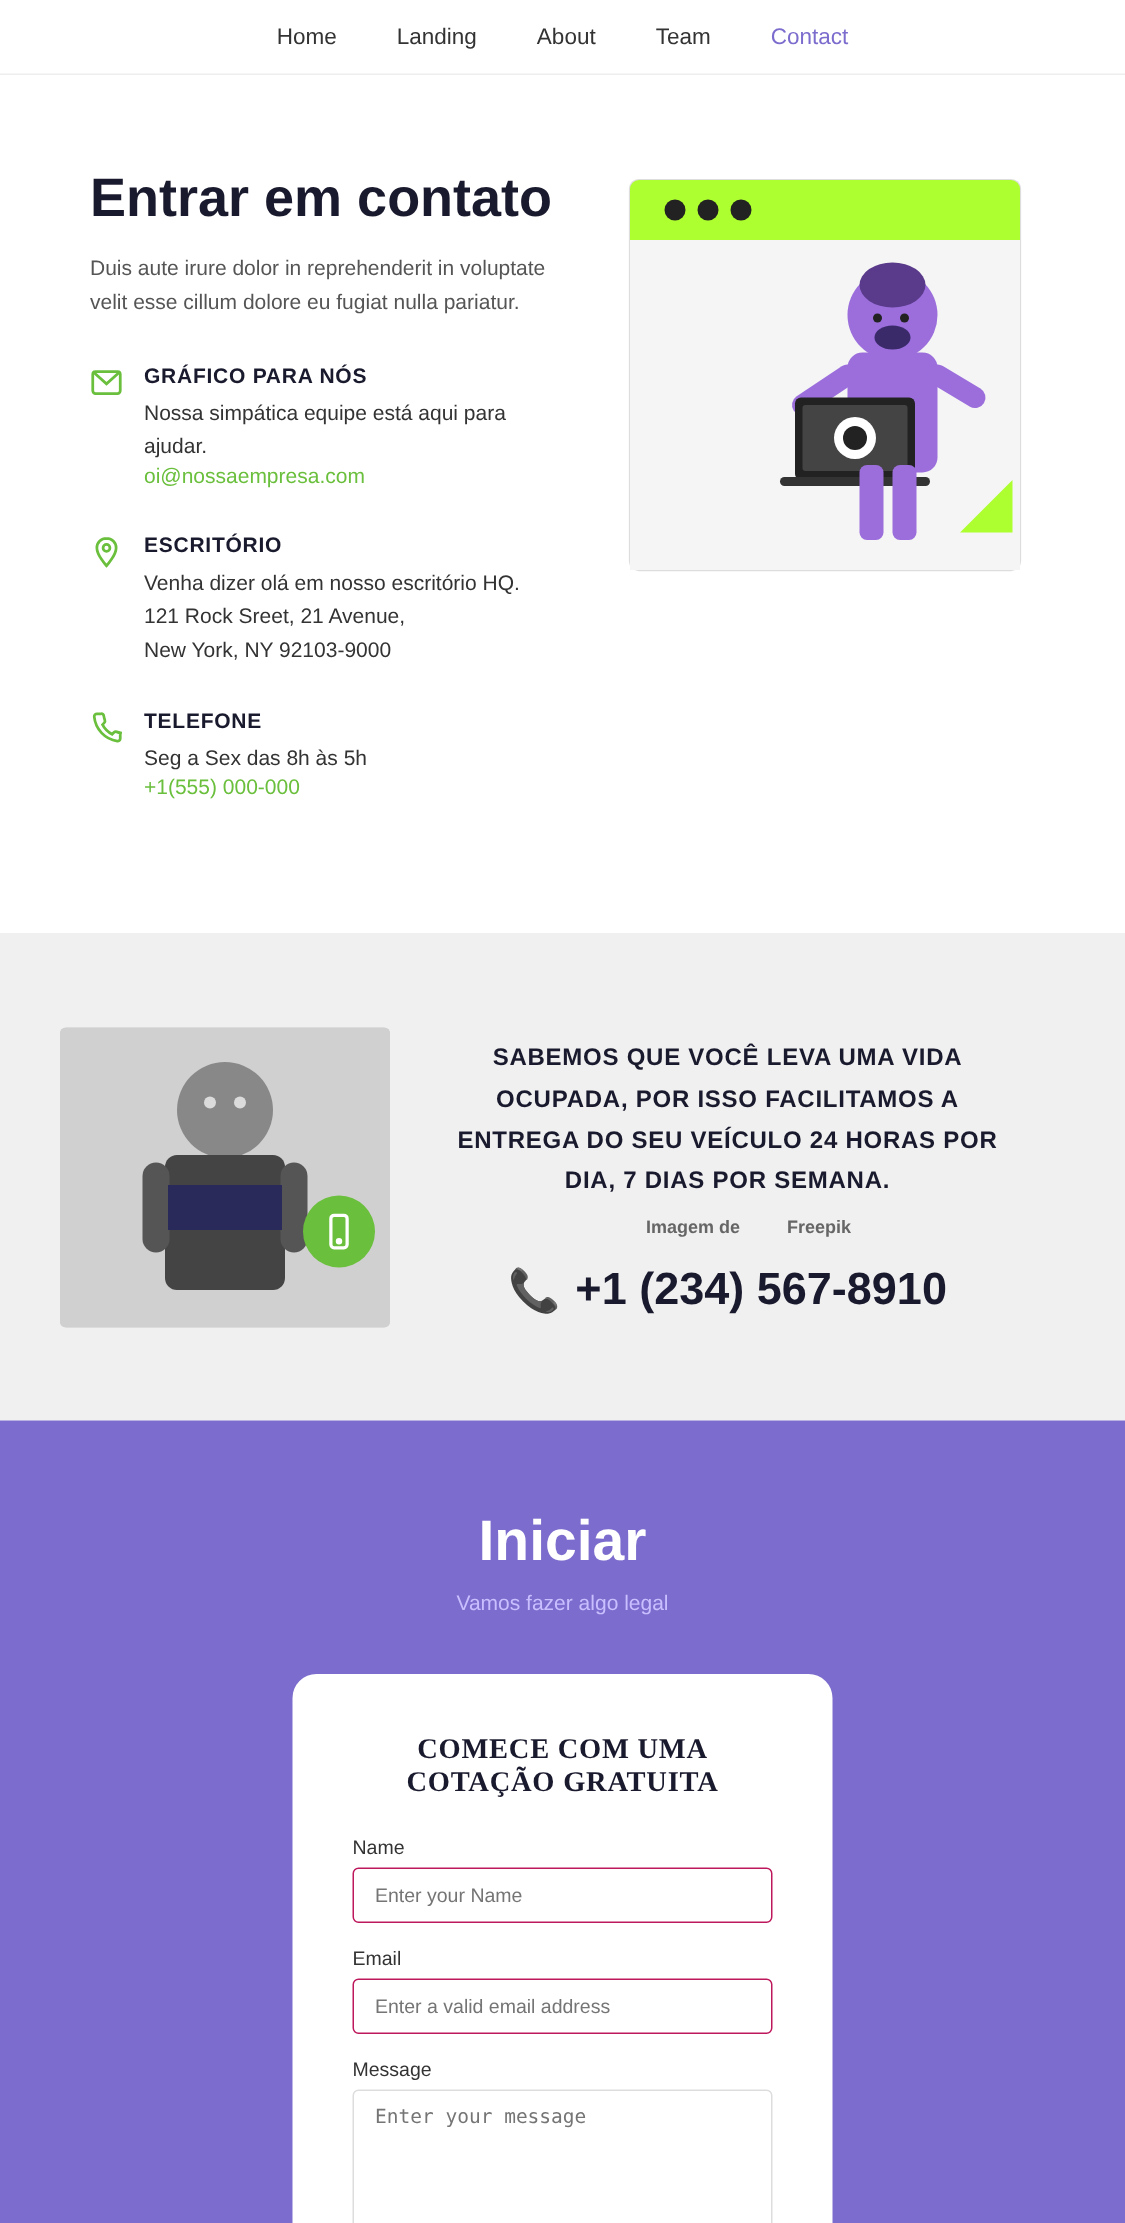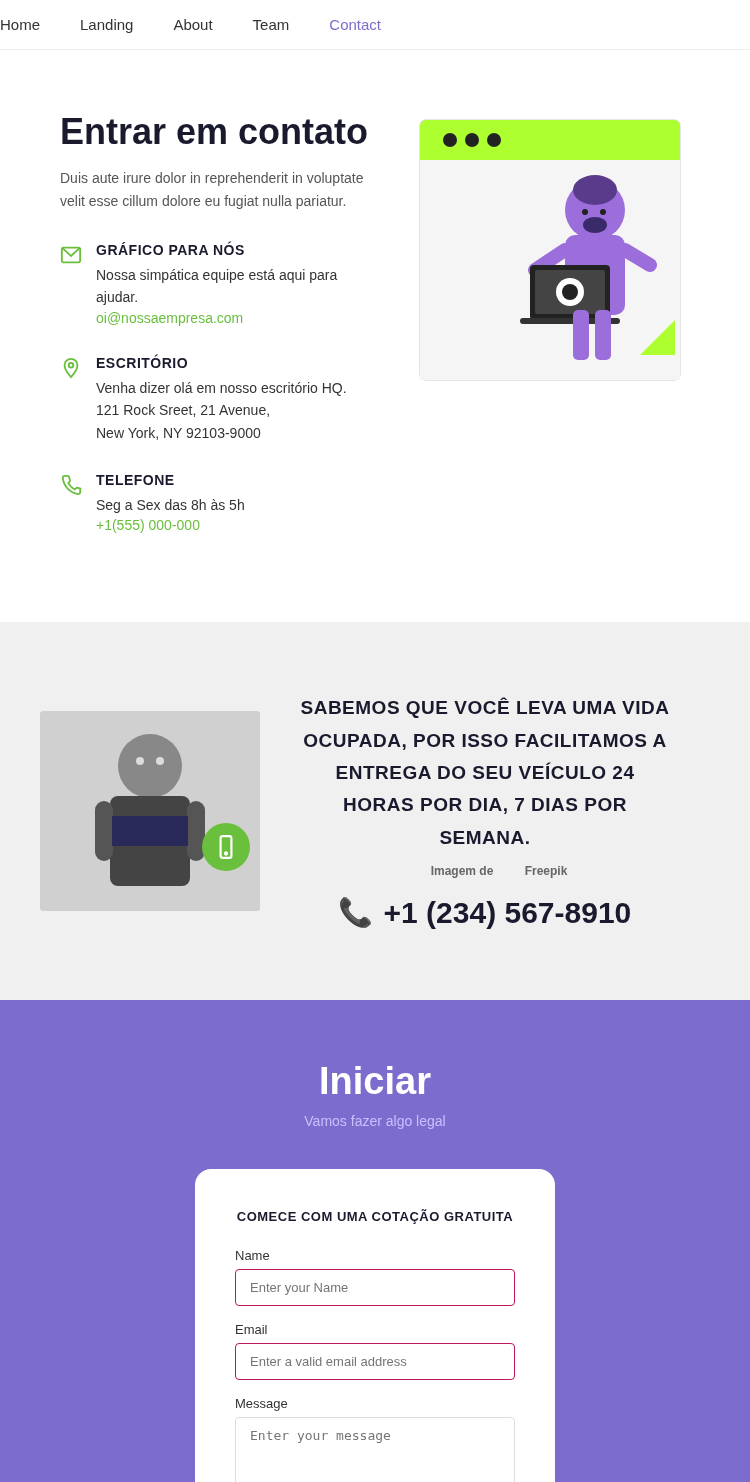--- a/index.html
+++ b/index.html
@@ -1,21 +1,21 @@
 <!DOCTYPE html>
 <html><head>
   <meta charset="utf-8">
   <style>
     * { margin: 0; padding: 0; box-sizing: border-box; }
     body { font-family: Arial, sans-serif; width: 750px; background: #fff; }
 
     
     nav {
       display: flex;
-      justify-content: flex-start;
+      justify-content: center;
       gap: 40px;
       padding: 16px 0;
       border-bottom: 1px solid #eee;
     }
     nav a {
       text-decoration: none;
       color: #333;
       font-size: 15px;
     }
     nav a.active { color: #7c6ccd; }
@@ -110,21 +110,21 @@
       align-items: center;
       justify-content: center;
       z-index: 10;
     }
     .phone-banner-content {
       flex: 1;
       padding: 20px 40px;
       text-align: center;
     }
     .phone-banner-text {
-      font-size: 19px;
+      font-size: 16px;
       font-weight: 700;
       color: #1a1a2e;
       letter-spacing: 0.5px;
       line-height: 1.7;
       margin-bottom: 10px;
     }
     .phone-banner-credit {
       font-size: 12px;
       color: #666;
       margin-bottom: 18px;
@@ -162,26 +162,27 @@
       margin-bottom: 40px;
     }
     .form-card {
       background: #fff;
       border-radius: 16px;
       padding: 40px 40px 40px;
       max-width: 360px;
       margin: 0 auto;
     }
     .form-card-title {
-      font-size: 13px;
+      font-size: 19px;
       font-weight: 700;
       color: #1a1a2e;
       letter-spacing: 0.5px;
       margin-bottom: 24px;
       text-align: center;
+      font-family: Liberation Serif, serif;
     }
     .form-group {
       margin-bottom: 16px;
       text-align: left;
     }
     .form-label {
       font-size: 13px;
       color: #333;
       display: block;
       margin-bottom: 6px;

